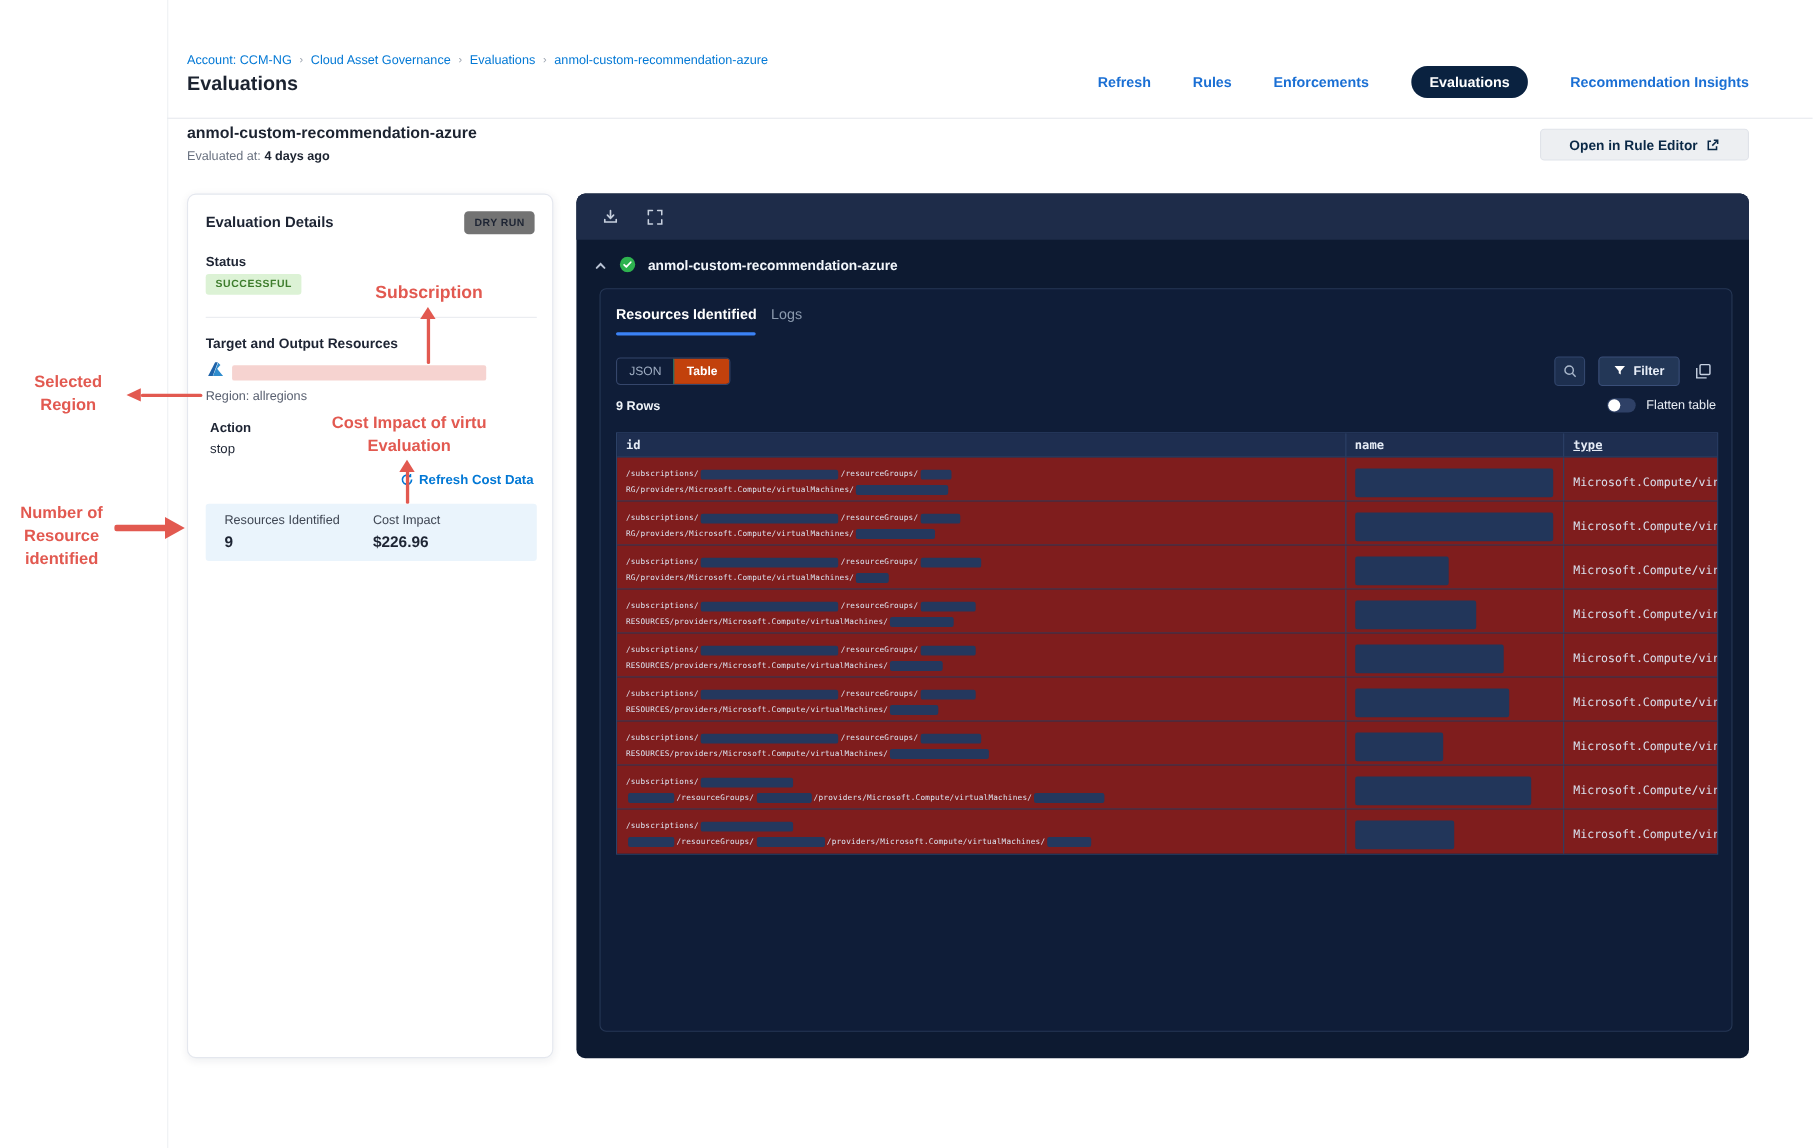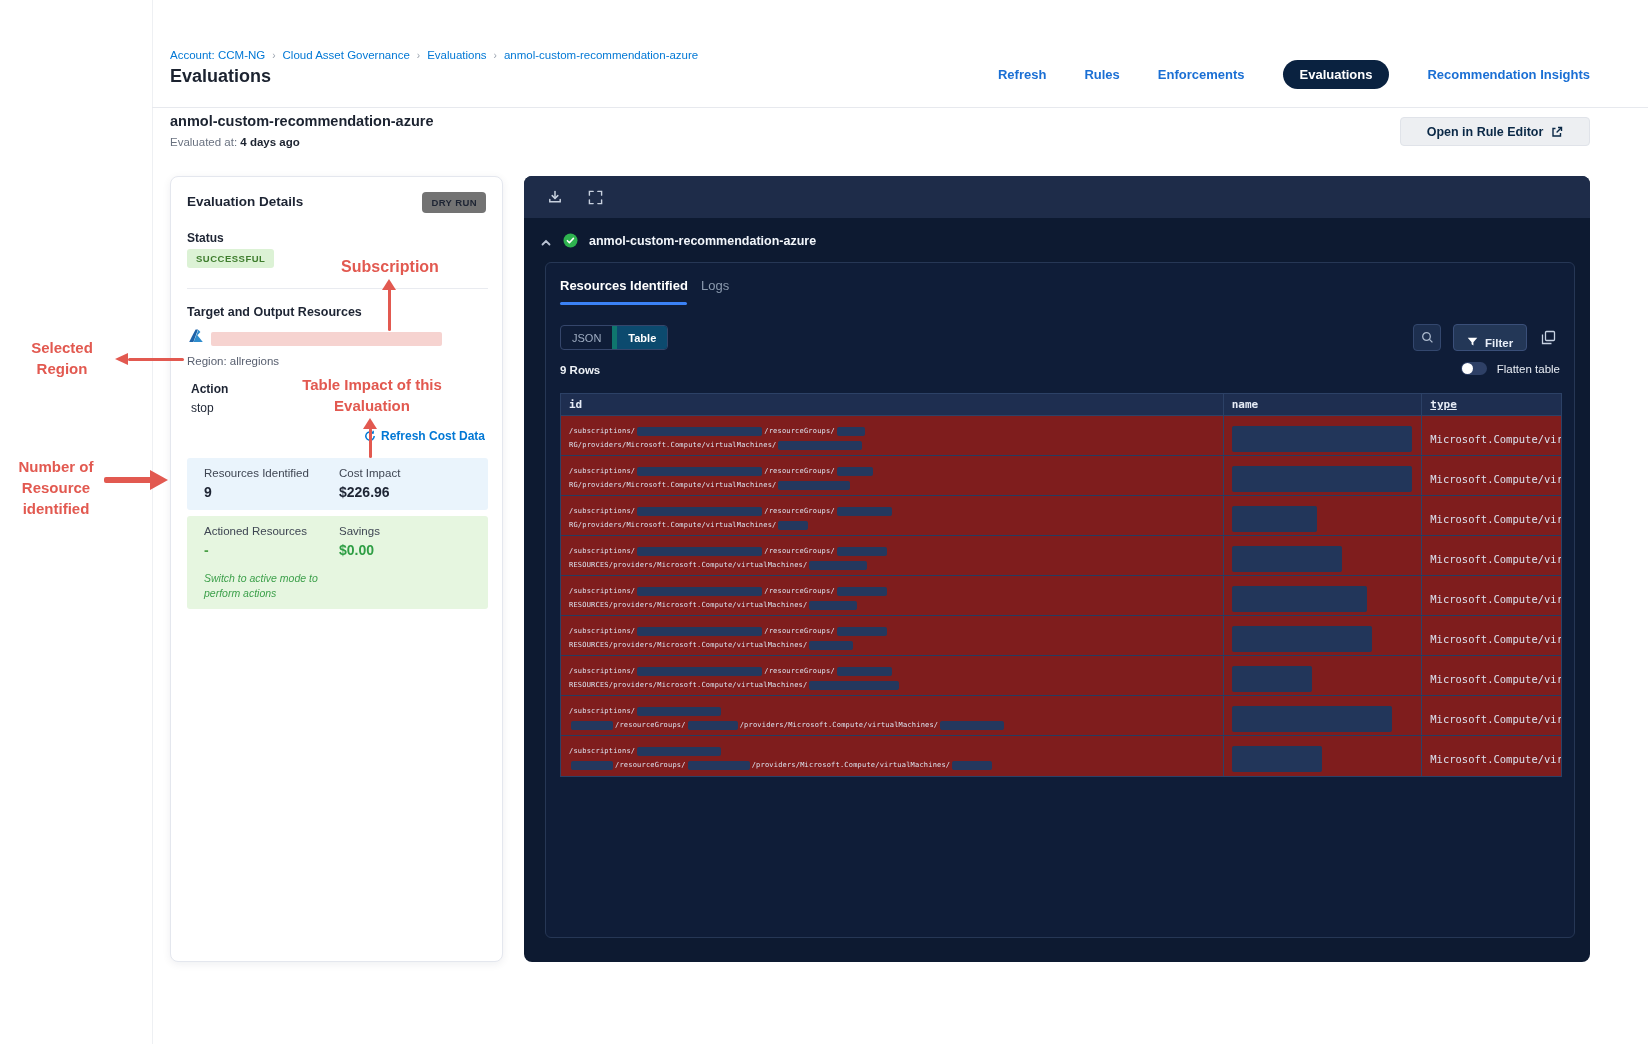--- a/index.html
+++ b/index.html
@@ -87,25 +87,25 @@
   .eval-name{font-size:12.5px;font-weight:700;color:#f2f6fb}
   .inner{left:21px;top:86px;width:1030px;height:676px;background:#0f1d38;
     border:1px solid #263755;border-radius:6px}
   .inner .abs{position:absolute}
   .tab{font-size:13px;cursor:pointer}
   #tab-0{left:14px;top:15px;font-weight:700;color:#fff}
   #tab-1{left:155px;top:15px;color:#8b9aae}
   .tab-underline{left:14px;top:39px;width:127px;height:3px;background:#3b82f6;border-radius:2px}
   .segmented{left:14px;top:62px;height:25px;display:flex;border:1px solid #35466b;border-radius:4px;overflow:hidden}
   .seg{padding:0 11px;font-size:11px;display:flex;align-items:center;color:#9fadc2;cursor:pointer}
-  .seg.active{background:#0c4a6e;color:#fff;font-weight:700;border-left:5px solid #0f766e}
+  .seg.active{background:#c2410c;color:#fff;font-weight:700;border-left:1px solid #0f766e}
   .search-btn{left:867px;top:61px;width:28px;height:27px;border:1px solid #33476e;border-radius:4px;
     background:#1d2f4f;color:#aab8cc;display:flex;align-items:center;justify-content:center;cursor:pointer}
   .filter-btn{left:907px;top:61px;height:27px;padding:12px 13px;background:#233757;border:1px solid #3a4f79;
-    border-radius:4px;color:#e8eef8;font-size:11.5px;font-weight:700;display:flex;align-items:flex-start;gap:7px;cursor:pointer}
+    border-radius:4px;color:#e8eef8;font-size:11.5px;font-weight:700;display:flex;align-items:center;gap:7px;cursor:pointer}
   .copy-btn{left:991px;top:63px;width:22px;height:22px;color:#c6d1e2;cursor:pointer;display:flex;align-items:center;justify-content:center}
   .rows-count{left:14px;top:101px;font-size:11.5px;font-weight:700;color:#eef2f7}
   .flatten{right:14px;top:99px;display:flex;align-items:center;gap:10px}
   .tgl{width:26px;height:13px;border-radius:7px;background:#2e4066;position:relative;cursor:pointer}
   .tgl .knob{position:absolute;left:1px;top:1px;width:11px;height:11px;border-radius:50%;background:#fff}
   .flatten-label{font-size:11.5px;color:#e8edf4}
 
   
   .res-table{left:14px;top:130px;width:1002px;border:1px solid #2c4166}
   .thead{display:flex;height:22px;background:#1e2e50;border-bottom:1px solid #2c4166}
@@ -187,36 +187,29 @@
         </svg>
       </span>
       <span>Refresh Cost Data</span>
     </div>
     <div class="abs cost-box">
       <div class="bx-label col1">Resources Identified</div>
       <div class="bx-value col1">9</div>
       <div class="bx-label col2">Cost Impact</div>
       <div class="bx-value col2">$226.96</div>
     </div>
-    <div class="abs green-box">
-      <div class="bx-label col1">Actioned Resources</div>
-      <div class="bx-value col1 v-dash">-</div>
-      <div class="bx-label col2">Savings</div>
-      <div class="bx-value col2 v-green">$0.00</div>
-      <div class="note">Switch to active mode to perform actions</div>
-    </div>
   </section>
 
   <div class="ann" id="ann-sub">Subscription</div>
   <div class="arr" id="arr-sub-line"></div>
   <div class="head" id="arr-sub-head"></div>
   <div class="ann" id="ann-region">Selected Region</div>
   <div class="arr" id="arr-region-line"></div>
   <div class="head" id="arr-region-head"></div>
-  <div class="ann" id="ann-cost">Table Impact of this Evaluation</div>
+  <div class="ann" id="ann-cost">Cost Impact of virtu Evaluation</div>
   <div class="arr" id="arr-cost-line"></div>
   <div class="head" id="arr-cost-head"></div>
   <div class="ann" id="ann-num">Number of Resource identified</div>
   <div class="arr" id="arr-num-line"></div>
   <div class="head" id="arr-num-head"></div>
 
   <section class="abs output-panel">
     <div class="abs panel-toolbar">
       <span class="tool-ic">
         <svg width="16" height="16" viewBox="0 0 16 16" fill="none" stroke="currentColor" stroke-width="1.5" stroke-linecap="round">

